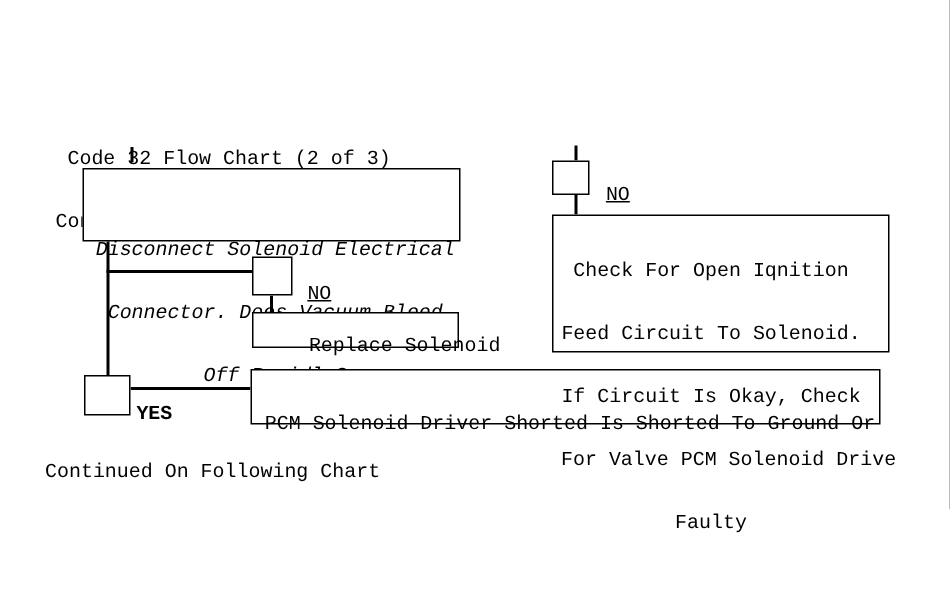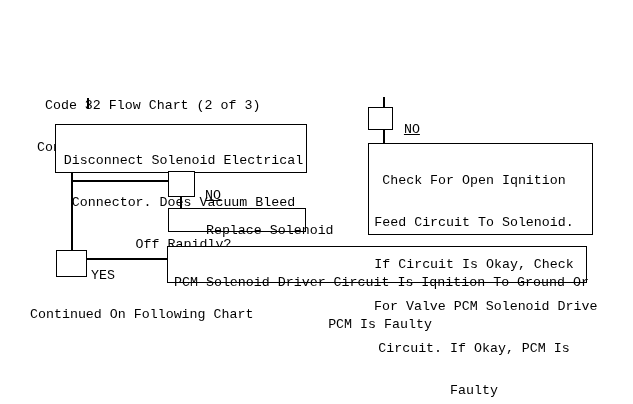--- a/index.html
+++ b/index.html
@@ -17,30 +17,30 @@
   .t { position:absolute; white-space:pre; }
   .box {
     position:absolute;
     box-sizing:border-box;
     border:1.5px solid var(--ink,#000);
     background:var(--paper,#fff);
     white-space:pre;
   }
   .ln { position:absolute; background:var(--ink,#000); }
   .u { text-decoration:underline; }
-  .b { font-weight:normal; }
+  .b { font-weight:bold; }
 
   
   .title-block  { left:37px;  top:71px; }
   .fn1          { left:50px;  top:288px; }
   .fn2          { left:50px;  top:302px; }
   .footer-line  { left:30px;  top:308px; }
 
   
-  .q-box       { left:55px;  top:124px; width:252px; height:49px; padding:1px 0 0 5px; }
+  .q-box       { left:55px;  top:112px; width:252px; height:49px; padding:19px 0 0 5px;font-style:italic; }
   .no-mid      { left:168px; top:171px; width:27px;  height:26px; padding:3px 0 0 4px; }
   .replace-box { left:168px; top:208px; width:138px; height:24px; padding:1px 12px 0 5px; }
   .yes-box     { left:56px;  top:250px; width:31px;  height:27px; padding:4px 0 0 2px; }
   .pcm-box     { left:167px; top:246px; width:420px; height:37px; padding:1px 0 0 6px; }
   .no-top      { left:368px; top:107px; width:25px;  height:23px; padding:1px 0 0 3px; }
   .ign-box     { left:368px; top:143px; width:225px; height:92px; padding:2px 18px 0 5px; }
 
   
   .ln-title-stub { left:87px;  top:98px;  width:1.5px; height:10px; }
   .ln-main-v     { left:71px;  top:157px; width:1.5px; height:93px; }
@@ -80,32 +80,30 @@
 
   <div class="box replace-box">
     <span>Replace Solenoid</span>
   </div>
 
   <div class="box yes-box">
     <span class="b">YES</span>
   </div>
 
   <div class="box pcm-box">
-    <div>PCM Solenoid Driver Circuit Is Iqnition To Ground Or</div>
-    <div>PCM Is Faulty</div>
+    <div>PCM Solenoid Driver Shorted Is Shorted To Ground Or</div>
   </div>
 
   <div class="box no-top">
     <span class="u">NO</span>
   </div>
 
   <div class="box ign-box">
     <div>Check For Open Iqnition</div>
     <div>Feed Circuit To Solenoid.</div>
     <div>If Circuit Is Okay, Check</div>
     <div>For Valve PCM Solenoid Drive</div>
-    <div>Circuit. If Okay, PCM Is</div>
     <div>Faulty</div>
   </div>
 
   <div class="t footer-line">Continued On Following Chart</div>
 
 </div>
 
 </body></html>

